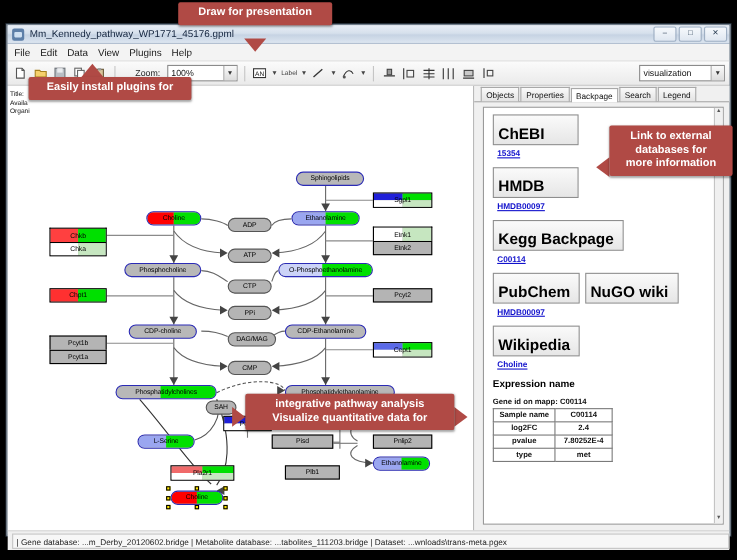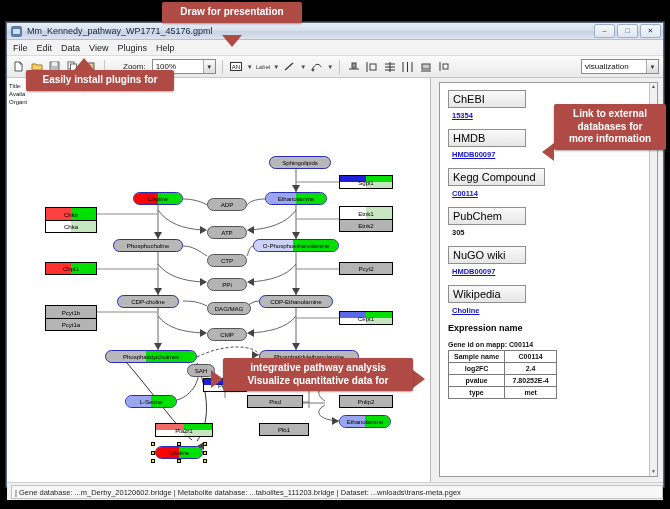--- a/index.html
+++ b/index.html
@@ -161,22 +161,22 @@
   #panelbody{
     flex:1; background:#fff; margin:4px 5px 5px 8px;
     border:1px solid #9a9a9a; position:relative; overflow:hidden;
     display:flex;
   }
   #panelscroll{ flex:1; padding:6px 8px; overflow:hidden; }
   .dbhead{
     display:inline-block;
     border:1px solid #8e8e8e;
     background: linear-gradient(to bottom,#fafafa,#e6e6e6);
-    font-size:11px; font-weight:normal; color:#000;
-    padding:2px 8px 2px 4px; margin-bottom:3px;
+    font-size:14px; font-weight:bold; color:#000;
+    padding:8px 8px 2px 4px; margin-bottom:3px;
     min-width:78px;
   }
   .dblink{
     font-size:7.5px; color:#1111cc; text-decoration:underline;
     display:block; margin: 0 0 8px 4px; font-weight:bold;
   }
   .dbplain{
     font-size:7.5px; color:#111; display:block; margin:0 0 8px 4px; font-weight:bold;
   }
   #expheader{ font-size:9px; font-weight:bold; color:#000; margin:2px 0 8px 0;}
@@ -636,35 +636,41 @@
           <span class="lbl">Plb1</span>
         </div>
 
         <div class="node gene" style="left:332px;top:317px;width:54px;">
           <span class="lbl">Pnlip2</span>
         </div>
 
       </div>
 
       <div id="sidewrap">
+        <div id="tabsrow">
+          <div class="tab">Objects</div>
+          <div class="tab">Properties</div>
+          <div class="tab active">Backpage</div>
+          <div class="tab">Search</div>
+          <div class="tab">Legend</div>
+        </div>
 
         <div id="panelbody">
           <div id="panelscroll">
 
             <div class="dbhead">ChEBI</div>
             <a class="dblink">15354</a>
 
             <div class="dbhead">HMDB</div>
             <a class="dblink">HMDB00097</a>
 
-            <div class="dbhead">Kegg Compound</div>
+            <div class="dbhead">Kegg Backpage</div>
             <a class="dblink">C00114</a>
 
             <div class="dbhead">PubChem</div>
-            <span class="dbplain">305</span>
 
             <div class="dbhead">NuGO wiki</div>
             <a class="dblink">HMDB00097</a>
 
             <div class="dbhead">Wikipedia</div>
             <a class="dblink">Choline</a>
 
             <div id="expheader">Expression name</div>
             <div id="geneid">Gene id on mapp: C00114</div>
 
@@ -708,21 +714,21 @@
   <div class="callout" style="left:162px;top:2px;width:140px;">
     <div>Draw for presentation</div>
   </div>
   <div class="arrow-dn" style="left:222px;top:35px;"></div>
 
   <div class="callout" style="left:26px;top:70px;width:148px;">
     <div>Easily install plugins for</div>
   </div>
   <div class="arrow-up" style="left:74px;top:58px;"></div>
 
-  <div class="callout" style="left:554px;top:104px;width:112px;">
+  <div class="callout" style="left:554px;top:114px;width:112px;">
     <div>Link  to external</div>
     <div>databases  for</div>
     <div>more information</div>
   </div>
   <div class="arrow-lf" style="left:542px;top:143px;"></div>
 
   <div class="callout" style="left:223px;top:358px;width:190px;">
     <div>integrative pathway analysis</div>
     <div>Visualize quantitative data  for</div>
   </div>

